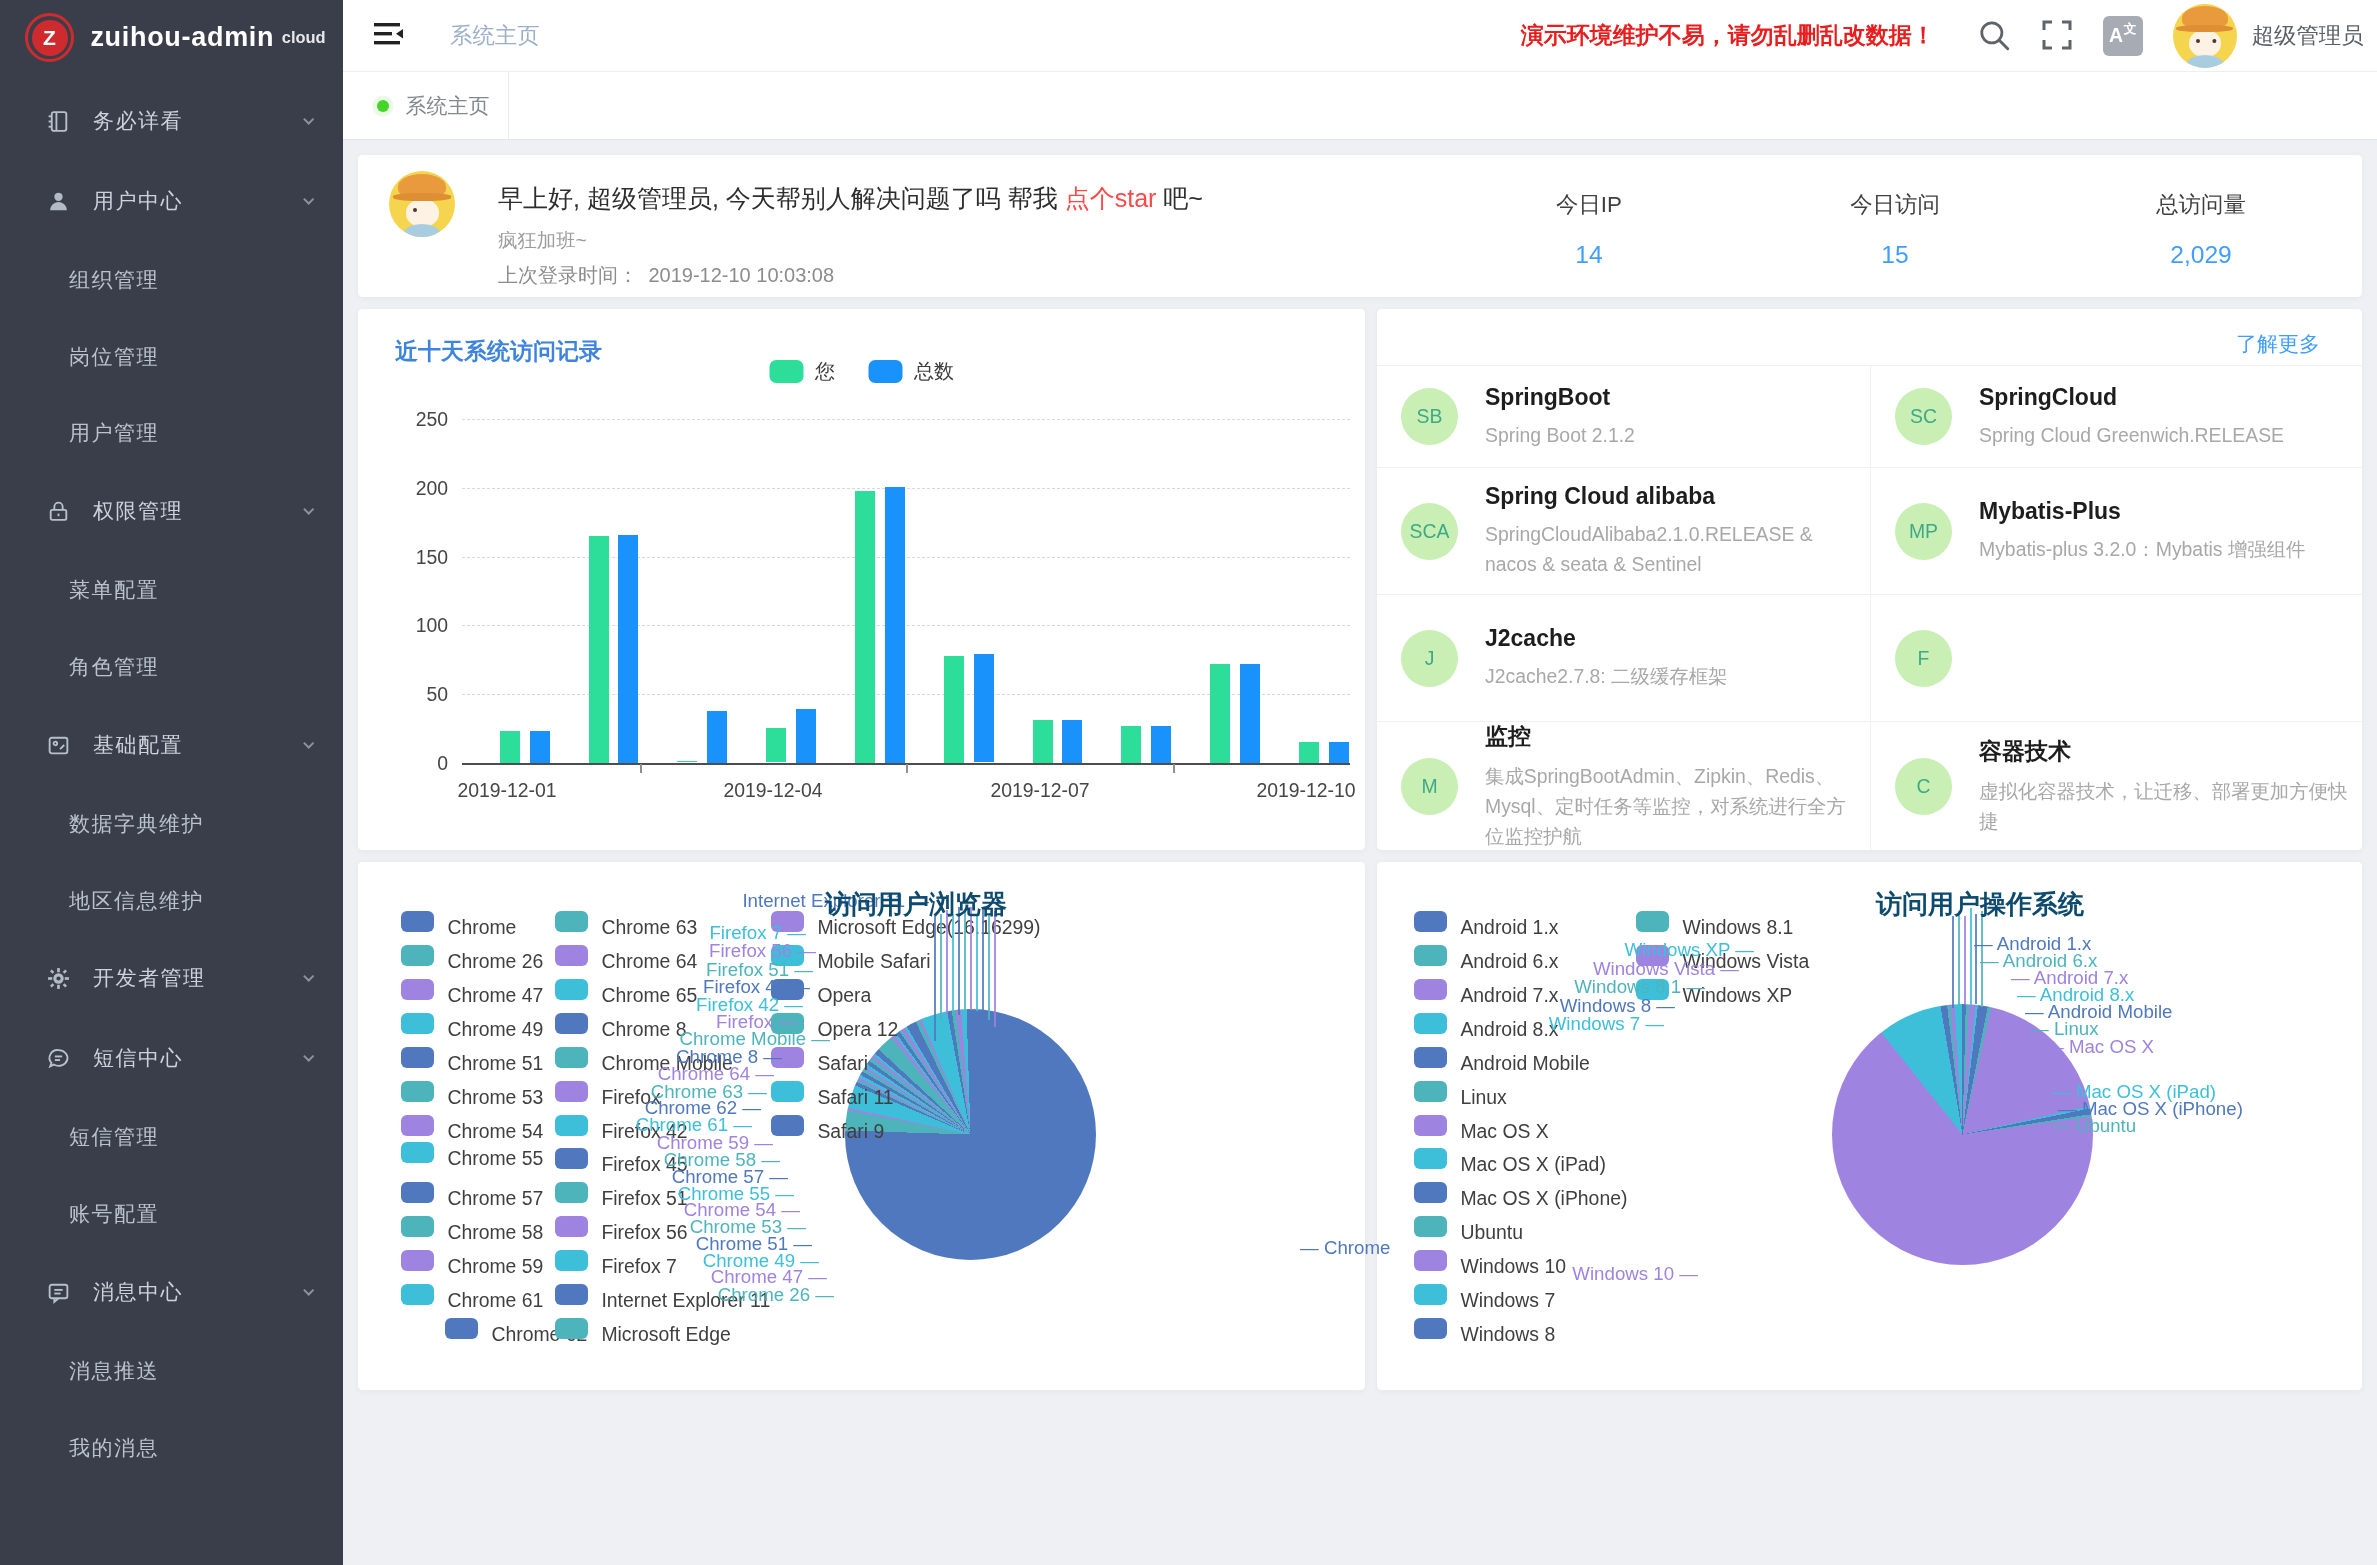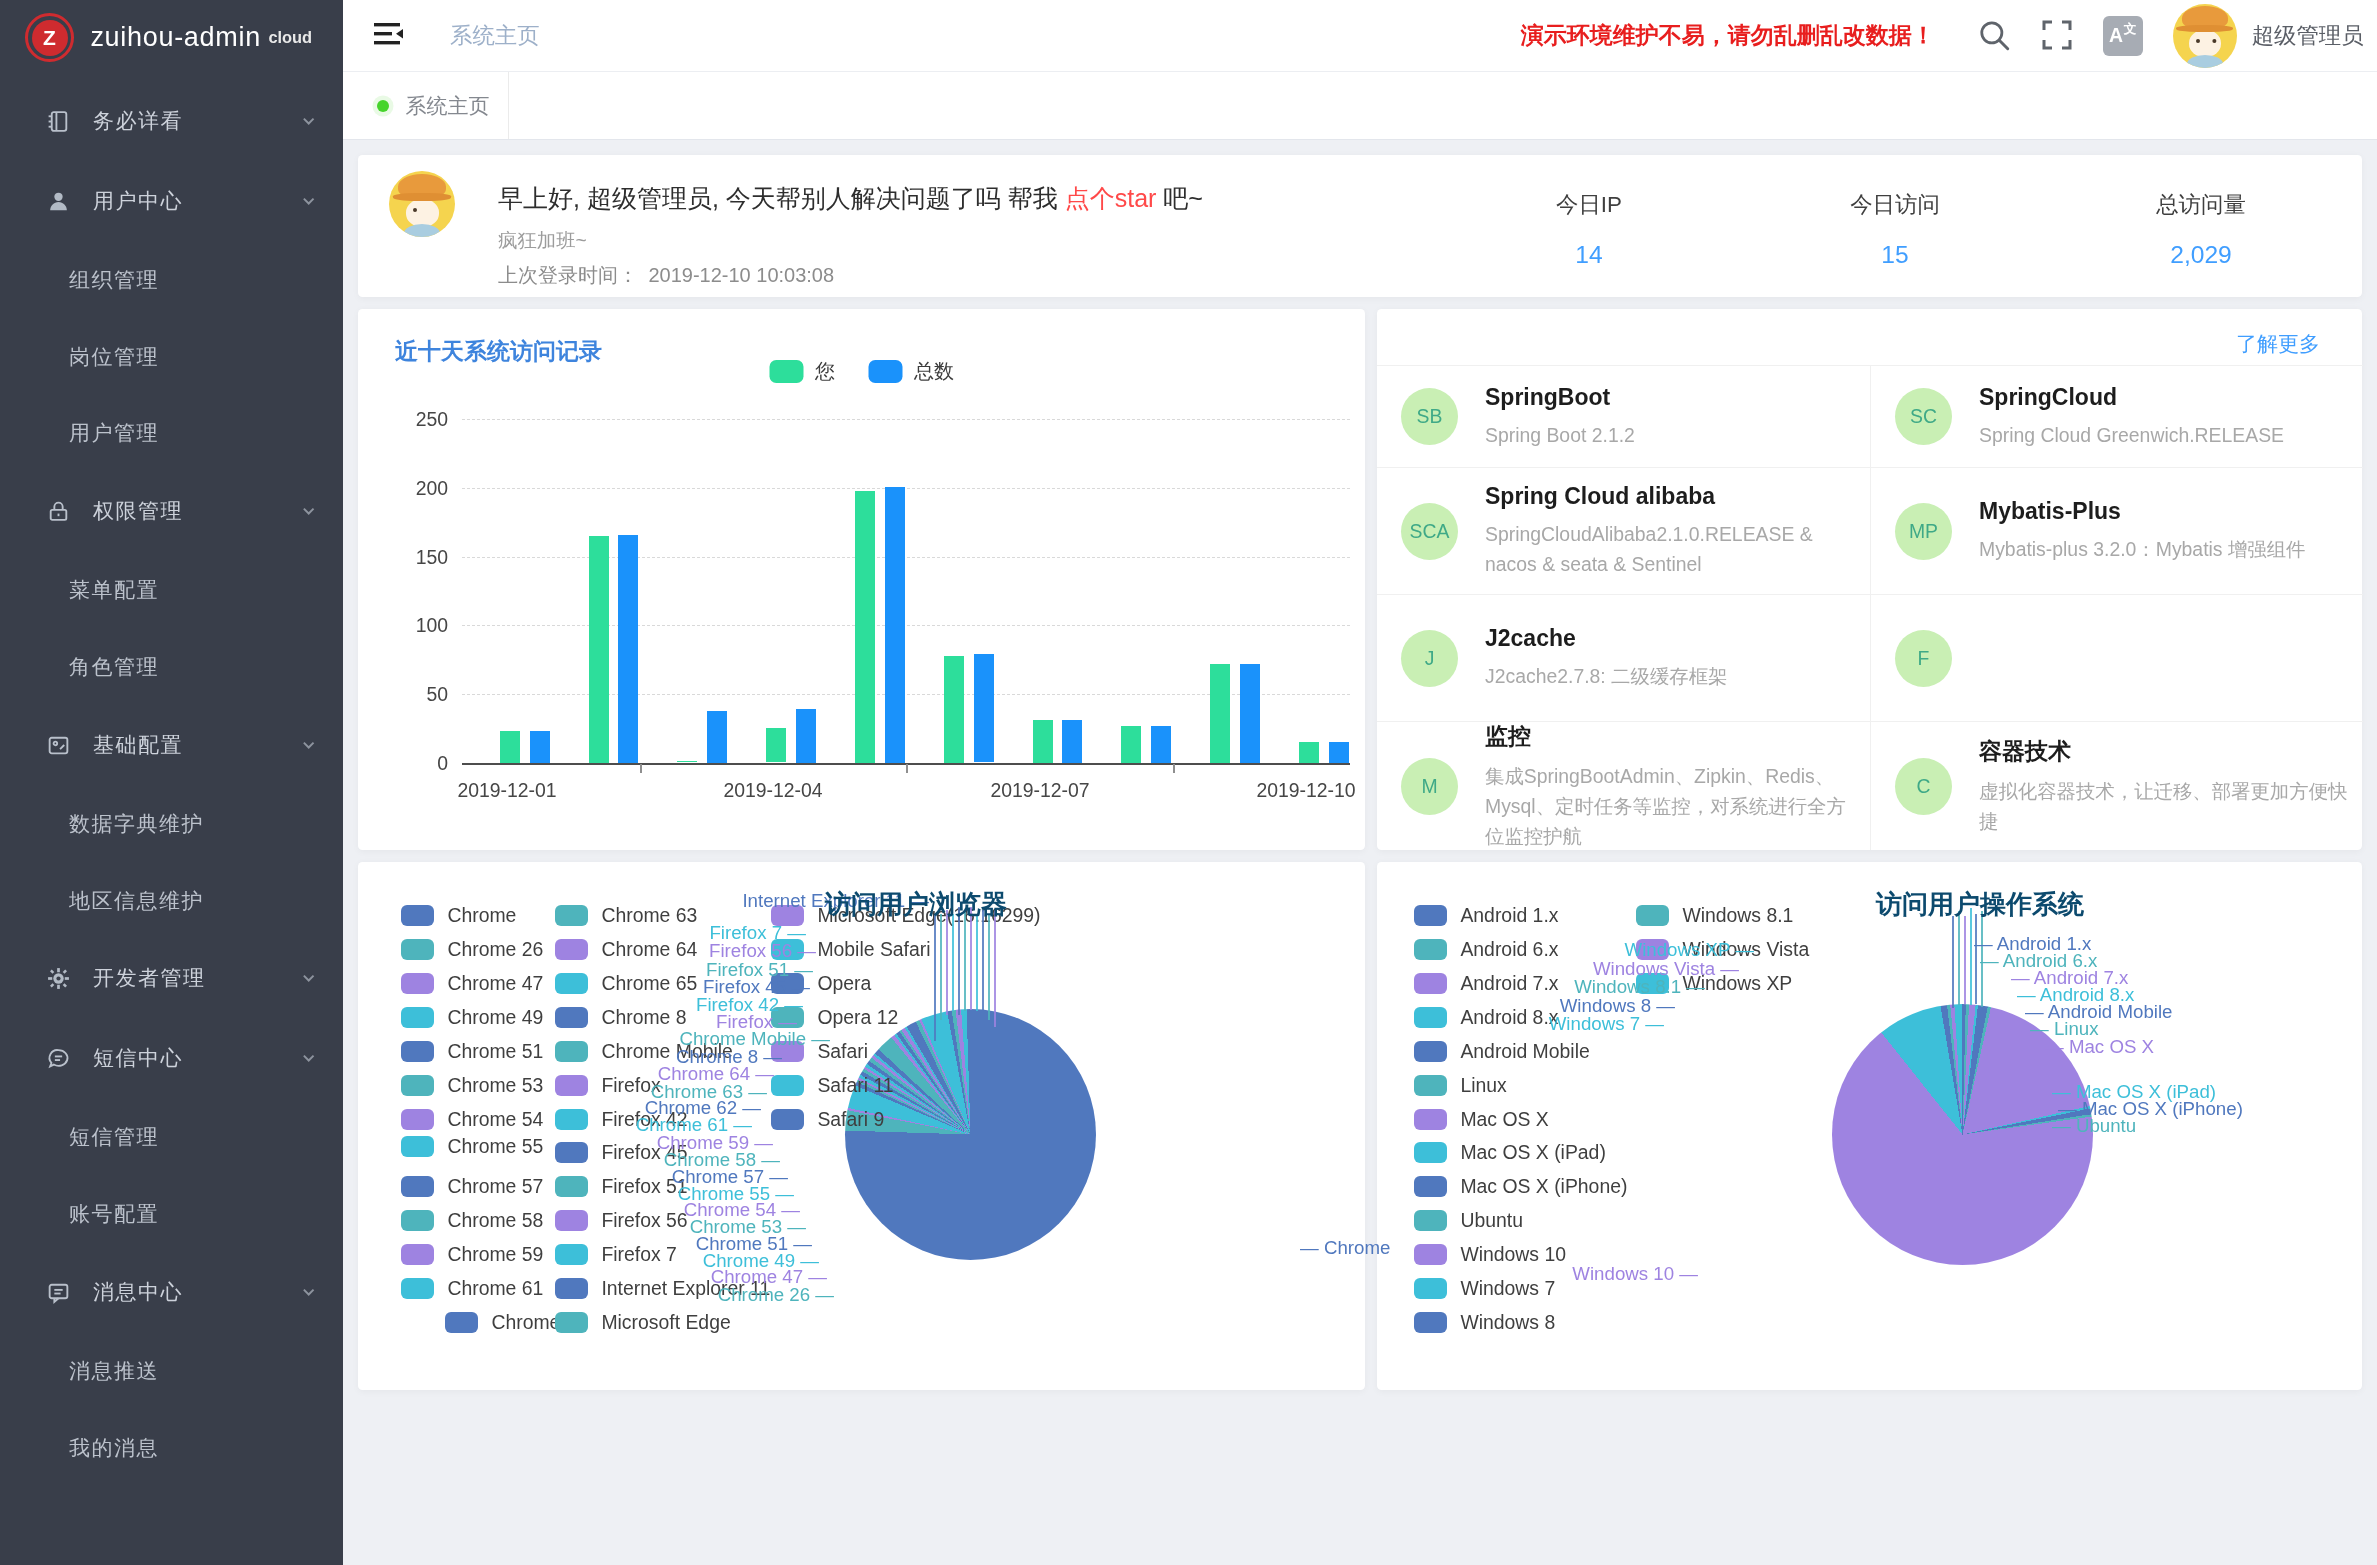--- a/index.html
+++ b/index.html
@@ -4,21 +4,21 @@
 <style>
   html,body{margin:0;padding:0;background:#d8dade;}
   *{box-sizing:border-box;}
   .screen{position:relative;width:2377px;height:1566px;background:#eef0f4;overflow:hidden;
     font-family:"Liberation Sans","DejaVu Sans",sans-serif;color:#333;}
   
   .sidebar{position:absolute;left:0;top:0;width:343px;height:100%;background:#393e4a;z-index:3;}
   .logo-row{position:absolute;left:0;top:0;width:100%;height:75px;display:flex;align-items:center;padding-left:25px;}
   .logo-ring{width:49px;height:49px;border-radius:50%;border:3px solid #cf2b2f;display:flex;align-items:center;justify-content:center;flex:none;}
   .logo-inner{width:36px;height:36px;border-radius:50%;background:#cf2b2f;color:#fff;display:flex;align-items:center;justify-content:center;font-size:21px;font-weight:bold;}
-  .brand{color:#fff;font-size:27px;font-weight:normal;margin-left:16.4px;letter-spacing:0.7px;}
+  .brand{color:#fff;font-size:27px;font-weight:bold;margin-left:16.4px;letter-spacing:0.7px;}
   .brand-suffix{color:#e8e8e8;font-size:16.4px;font-weight:bold;margin-left:7.5px;}
   .menu{position:absolute;left:0;top:75px;right:0;bottom:0;}
   .mi{position:absolute;left:0;right:0;display:flex;align-items:center;cursor:pointer;}
   .mi .ic{position:absolute;left:46px;width:27px;height:27px;display:flex;align-items:center;}
   .mi .lbl{position:absolute;left:93px;font-size:21px;color:#cdd2db;letter-spacing:1.5px;}
   .mi.sub .lbl{left:69px;color:#bcc2cc;}
   .mi .chev{position:absolute;right:25px;width:19.4px;height:19.4px;}
   
   .header{position:absolute;left:343px;top:0;right:0;height:72px;background:#fff;z-index:2;
     display:flex;align-items:center;border-bottom:0.7px solid #eceef2;}
@@ -77,21 +77,21 @@
   .tbadge{width:57px;height:57px;border-radius:50%;background:#c9efb4;color:#3fa987;display:flex;align-items:center;justify-content:center;font-size:19.4px;flex:none;}
   .ttext{margin-left:27px;}
   .ttitle{font-size:23px;font-weight:bold;color:#1d1d1d;}
   .tdesc{font-size:19.4px;color:#a8a8a8;line-height:30px;margin-top:9px;}
   
   .card-browser{left:15px;top:722px;width:1007px;height:528px;}
   .card-os{left:1034px;top:722px;right:15px;height:528px;}
   .pie-title{position:absolute;top:25px;transform:translateX(-50%);font-size:26px;font-weight:bold;color:#0c4a6e;z-index:6;white-space:nowrap;}
   .pl-item{position:absolute;display:flex;align-items:center;cursor:pointer;z-index:2;}
   .pl-swatch{width:33px;height:21px;border-radius:6px;flex:none;}
-  .pl-label{font-size:19.4px;color:#3f3f3f;margin-left:13.4px;white-space:nowrap;}
+  .pl-label{font-size:19.4px;color:#3f3f3f;margin-left:13.4px;white-space:nowrap;margin-top:12px;}
   .pie{position:absolute;border-radius:50%;z-index:1;cursor:pointer;}
   .callout{position:absolute;font-size:18.7px;white-space:nowrap;z-index:4;}
   .callout.r{}
   .vline{position:absolute;width:1.5px;opacity:.85;z-index:3;}
 </style>
 </head>
 <body>
 
 <div class="screen">
 

